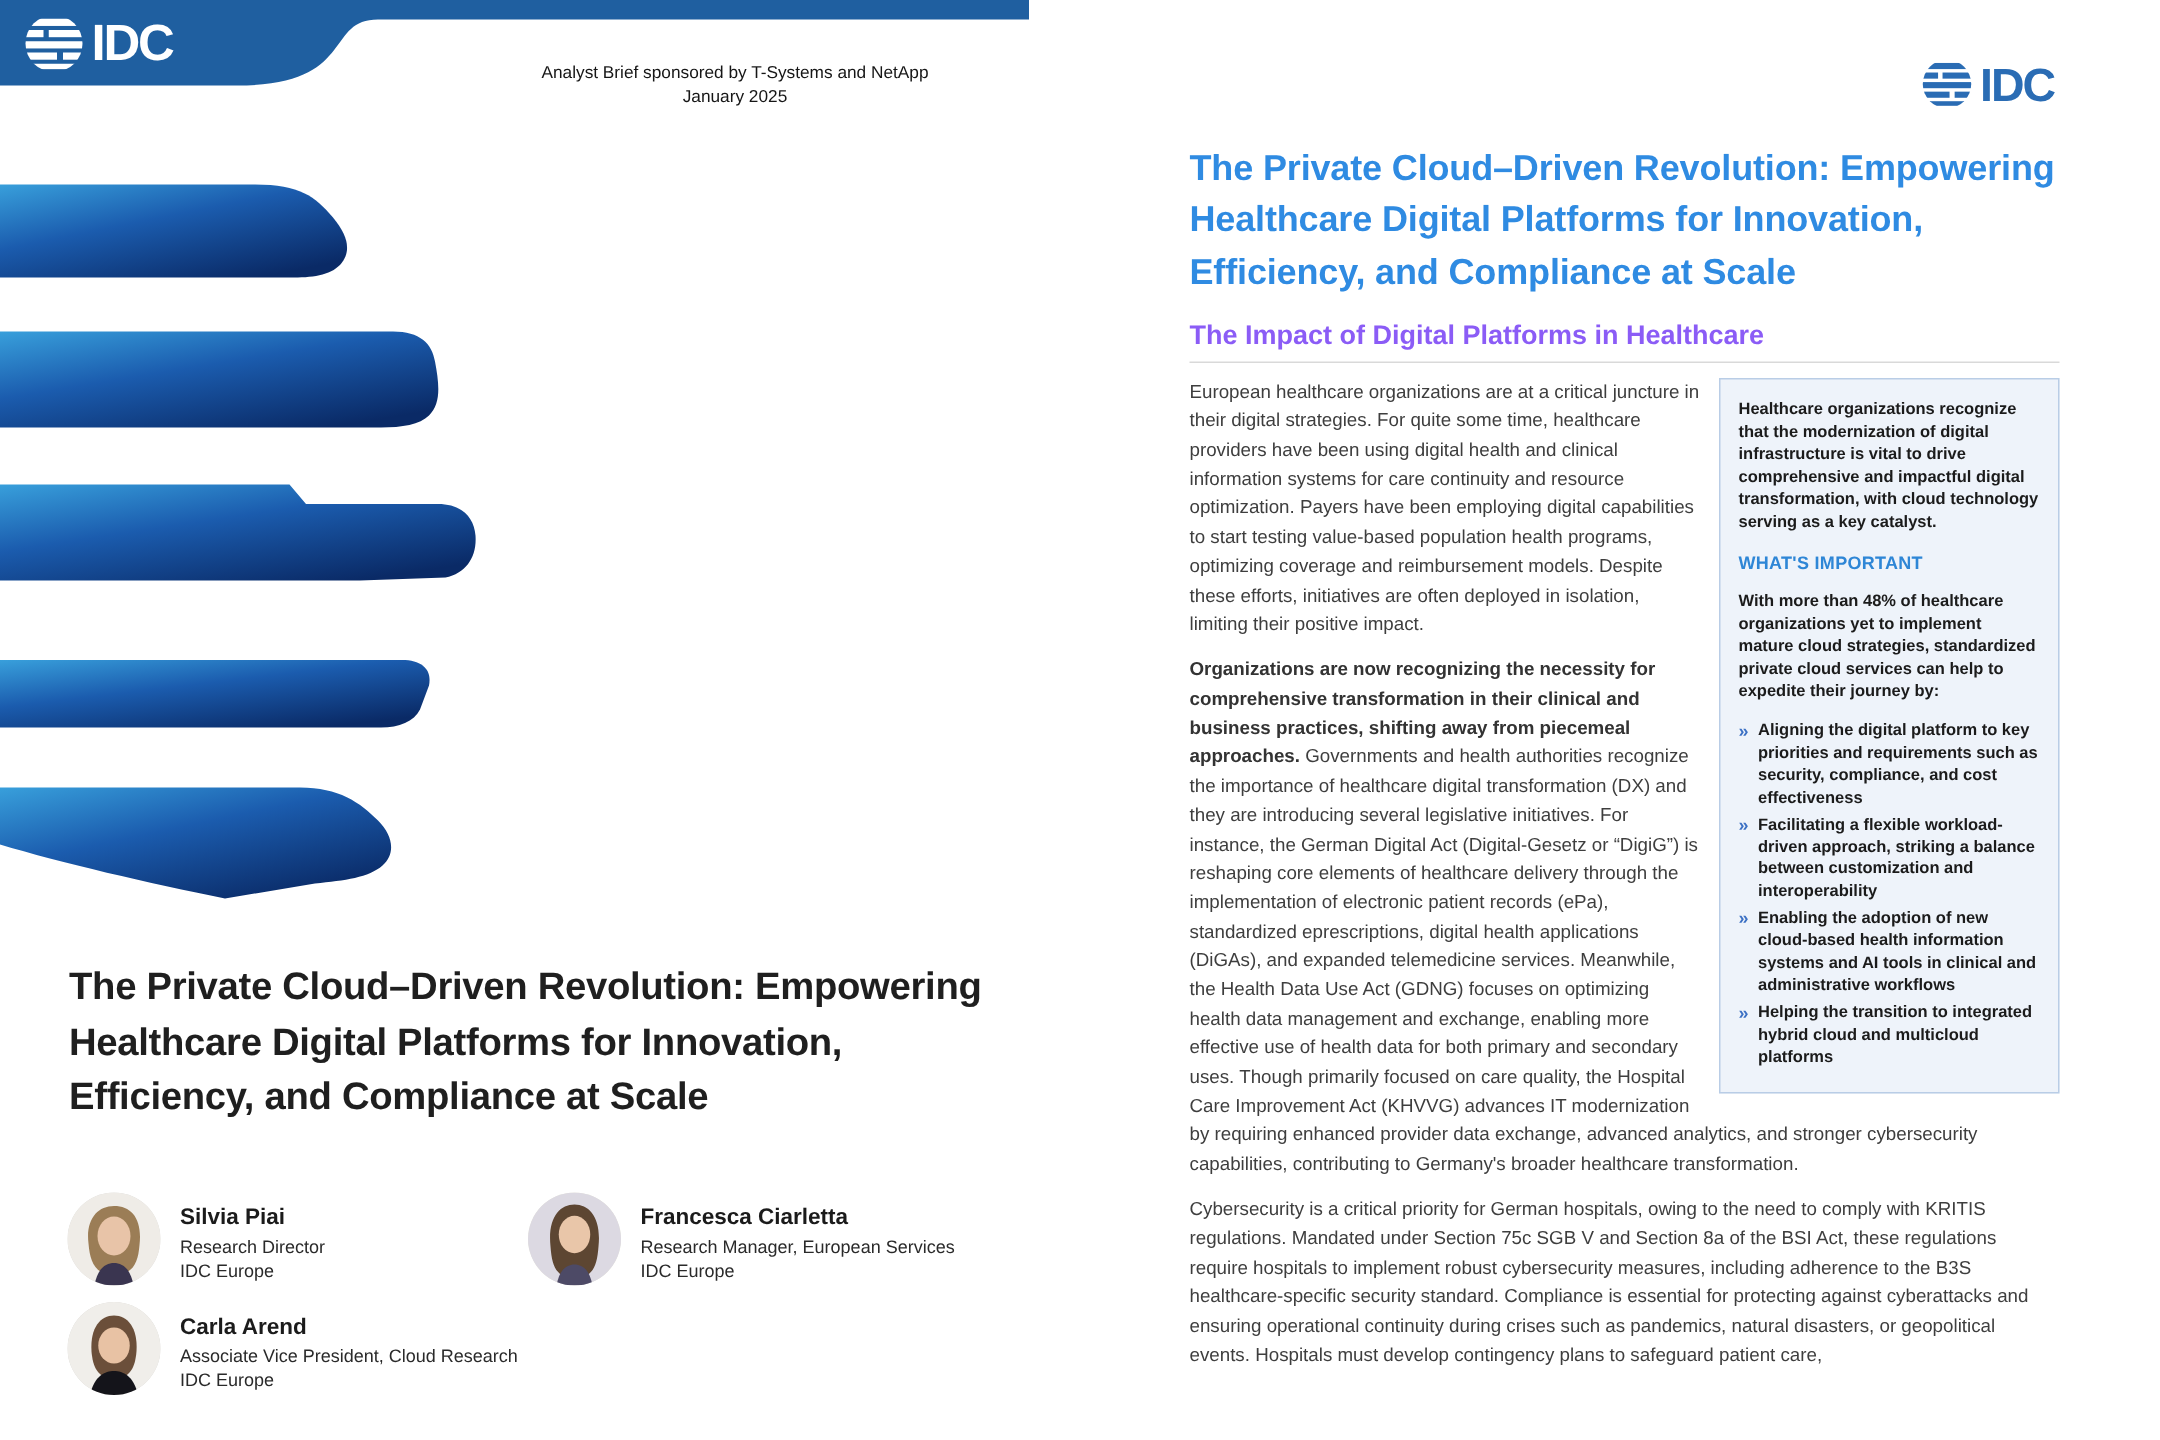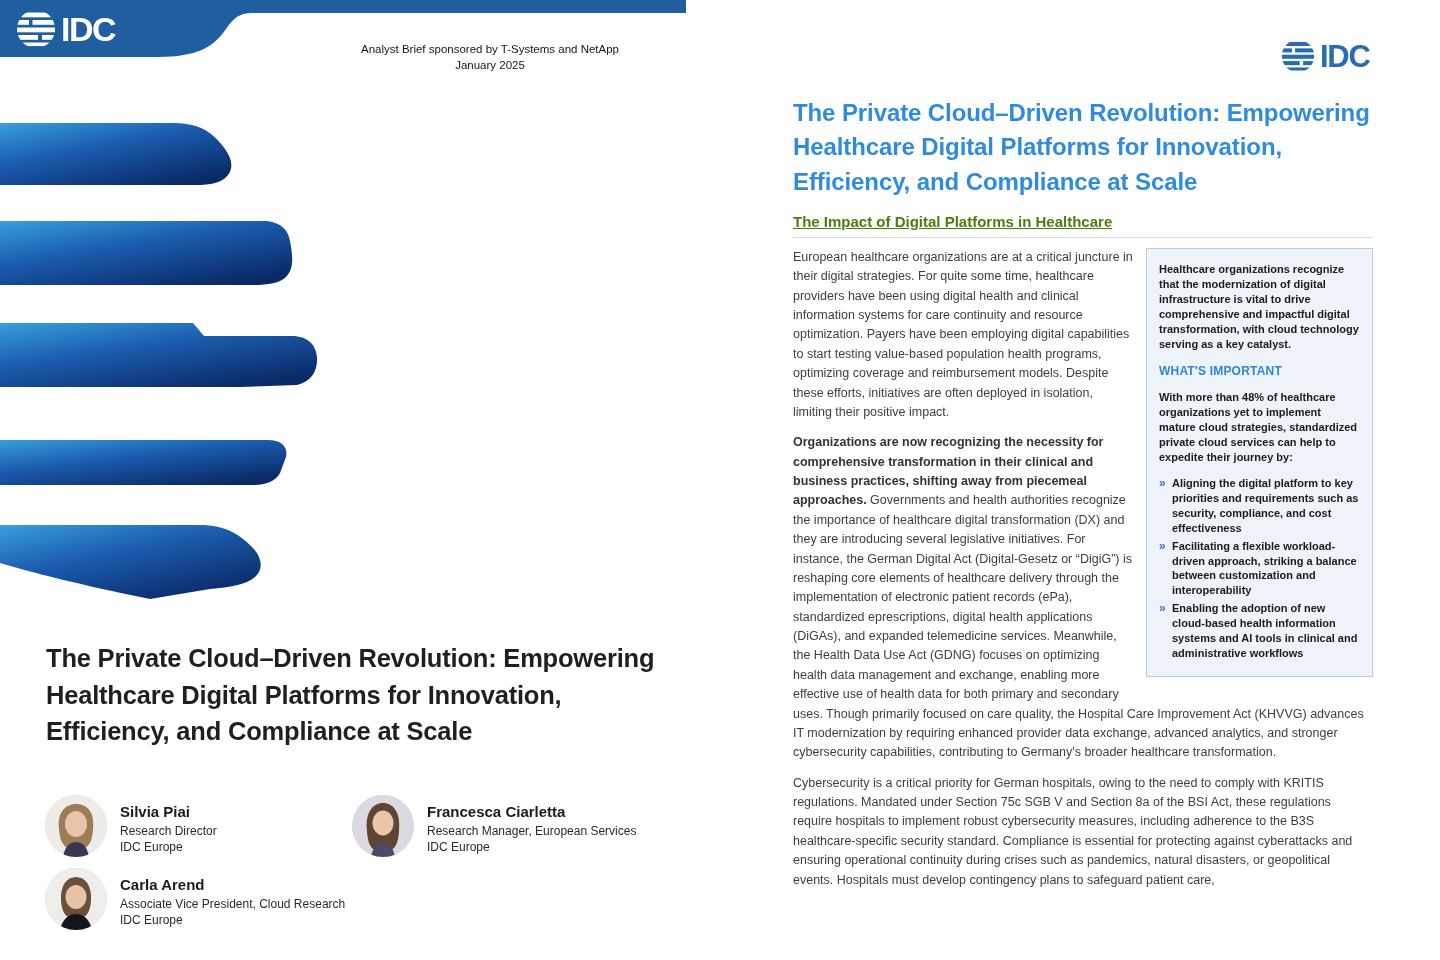--- a/index.html
+++ b/index.html
@@ -42,21 +42,21 @@
   .author-meta { margin-left: 13px; padding-top: 7px; font-size: 12px; color: #2a2a2a; line-height: 1.37; }
   .author-name { font-size: 15px; font-weight: 700; color: #1b1b1b; }
 
   
   .rp-content { position: absolute; top: 96px; left: 793px; width: 580px; }
   .rp-title {
     margin: 0; font-size: 24px; font-weight: 600; color: #2f8be2;
     line-height: 1.43; letter-spacing: -0.1px; width: 578px;
   }
   .rp-section-heading {
-    margin: 14px 0 0 0; font-size: 15px; font-weight: 700; color: #4d7c0f; text-decoration: underline;
+    margin: 14px 0 0 0; font-size: 18px; font-weight: 700; color: #8b5cf6;
   }
   .rp-rule { border: none; border-top: 1px solid #d9d9d9; margin: 7px 0 10px 0; }
 
   .rp-body { font-size: 12.5px; color: #3e3e3e; line-height: 1.55; }
   .rp-body p { margin: 0 0 11px 0; }
   .rp-body strong { color: #333333; }
 
   .glance-box {
     float: right; width: 227px; min-height: 426px;
     margin: 0 0 10px 13px;
@@ -208,20 +208,21 @@
 
       <aside class="glance-box">
         <div class="glance-body">
           <p class="glance-summary">Healthcare organizations recognize that the modernization of digital infrastructure is vital to drive comprehensive and impactful digital transformation, with cloud technology serving as a key catalyst.</p>
           <p class="whats-important">WHAT'S IMPORTANT</p>
           <p class="glance-intro">With more than 48% of healthcare organizations yet to implement mature cloud strategies, standardized private cloud services can help to expedite their journey by:</p>
           <ul class="glance-bullets">
             <li>Aligning the digital platform to key priorities and requirements such as security, compliance, and cost effectiveness</li>
             <li>Facilitating a flexible workload-driven approach, striking a balance between customization and interoperability</li>
             <li>Enabling the adoption of new cloud-based health information systems and AI tools in clinical and administrative workflows</li>
+            <li>Helping the transition to integrated hybrid cloud and multicloud platforms</li>
           </ul>
         </div>
       </aside>
 
       <p>European healthcare organizations are at a critical juncture in their digital strategies. For quite some time, healthcare providers have been using digital health and clinical information systems for care continuity and resource optimization. Payers have been employing digital capabilities to start testing value-based population health programs, optimizing coverage and reimbursement models. Despite these efforts, initiatives are often deployed in isolation, limiting their positive impact.</p>
       <p><strong>Organizations are now recognizing the necessity for comprehensive transformation in their clinical and business practices, shifting away from piecemeal approaches.</strong><span> Governments and health authorities recognize the importance of healthcare digital transformation (DX) and they are introducing several legislative initiatives. For instance, the German Digital Act (Digital-Gesetz or “DigiG”) is reshaping core elements of healthcare delivery through the implementation of electronic patient records (ePa), standardized eprescriptions, digital health applications (DiGAs), and expanded telemedicine services. Meanwhile, the Health Data Use Act (GDNG) focuses on optimizing health data management and exchange, enabling more effective use of health data for both primary and secondary uses. Though primarily focused on care quality, the Hospital Care Improvement Act (KHVVG) advances IT modernization by requiring enhanced provider data exchange, advanced analytics, and stronger cybersecurity capabilities, contributing to Germany's broader healthcare transformation.</span></p>
       <p>Cybersecurity is a critical priority for German hospitals, owing to the need to comply with KRITIS regulations. Mandated under Section 75c SGB V and Section 8a of the BSI Act, these regulations require hospitals to implement robust cybersecurity measures, including adherence to the B3S healthcare-specific security standard. Compliance is essential for protecting against cyberattacks and ensuring operational continuity during crises such as pandemics, natural disasters, or geopolitical events. Hospitals must develop contingency plans to safeguard patient care,</p>
     </div>
   </div>
 

